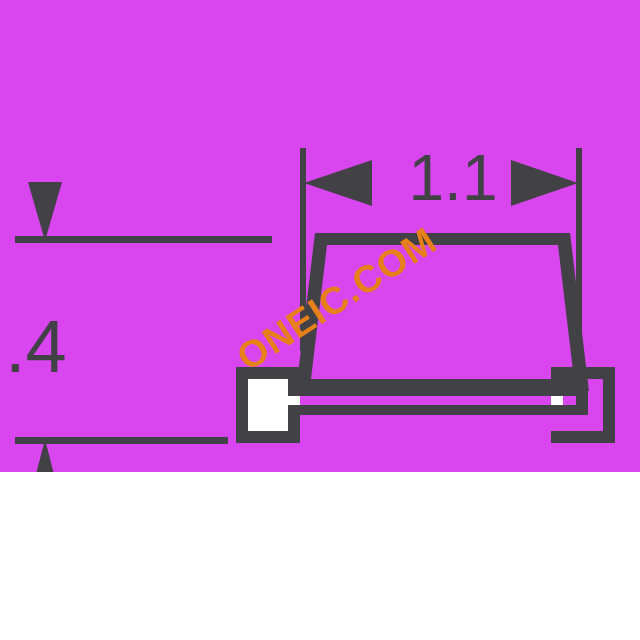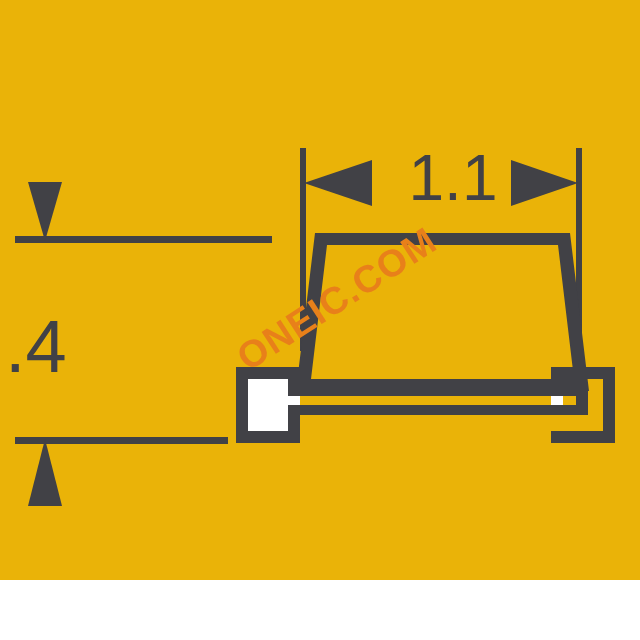--- a/index.html
+++ b/index.html
@@ -4,22 +4,22 @@
 <title>Component Dimensional Drawing</title>
 <style>
   html, body {
     margin: 0;
     padding: 0;
     background: #ffffff;
   }
   #drawing-root {
     position: relative;
     width: 640px;
-    height: 580px;
-    background: #eab308;
+    height: 472px;
+    background: #d946ef;
     font-family: "Liberation Sans", sans-serif;
     overflow: hidden;
   }
   #drawing-svg {
     position: absolute;
     left: 0;
     top: 0;
     width: 640px;
     height: 640px;
     display: block;

